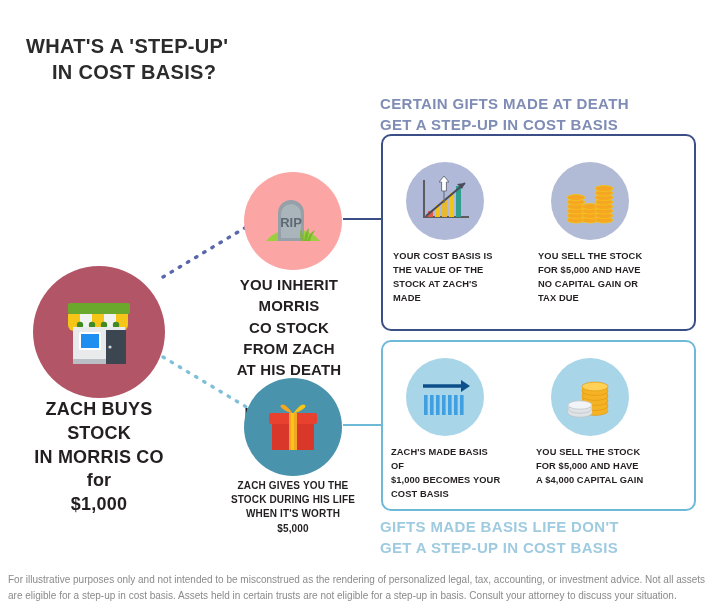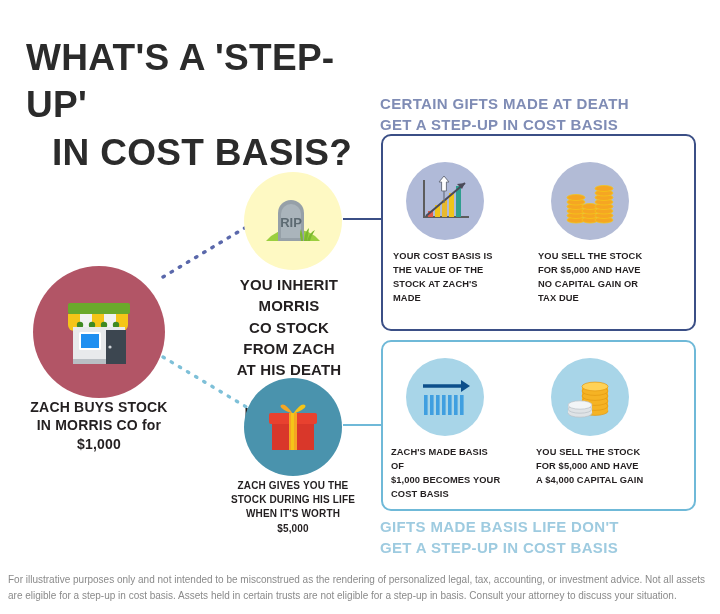--- a/index.html
+++ b/index.html
@@ -19,21 +19,21 @@
     width: 720px;
     height: 614px;
   }
 
   
   .page-title {
     position: absolute;
     left: 26px;
     top: 34px;
     width: 360px;
-    font-size: 37px;
+    font-size: 20px;
     font-weight: bold;
     letter-spacing: 0.3px;
     line-height: 1.28;
     color: #2b2b2b;
   }
   .page-title .l2 { display: block; padding-left: 26px; }
 
   
   .section-heading {
     position: absolute;
@@ -90,21 +90,21 @@
     top: 266px;
     width: 132px;
     height: 132px;
     background: #b25566;
   }
   #circle-death {
     left: 244px;
     top: 172px;
     width: 98px;
     height: 98px;
-    background: #fef9c3;
+    background: #fca5a5;
   }
   #circle-gift {
     left: 244px;
     top: 378px;
     width: 98px;
     height: 98px;
     background: #4a93ad;
   }
 
   
@@ -136,21 +136,21 @@
   .caption {
     position: absolute;
     text-align: center;
     font-weight: bold;
     color: #231f20;
   }
   #caption-store {
     left: 24px;
     top: 398px;
     width: 150px;
-    font-size: 14px;
+    font-size: 18px;
     line-height: 1.32;
     letter-spacing: 0.2px;
   }
   #caption-death {
     left: 226px;
     top: 274px;
     width: 126px;
     font-size: 15px;
     line-height: 1.42;
     letter-spacing: 0.15px;

